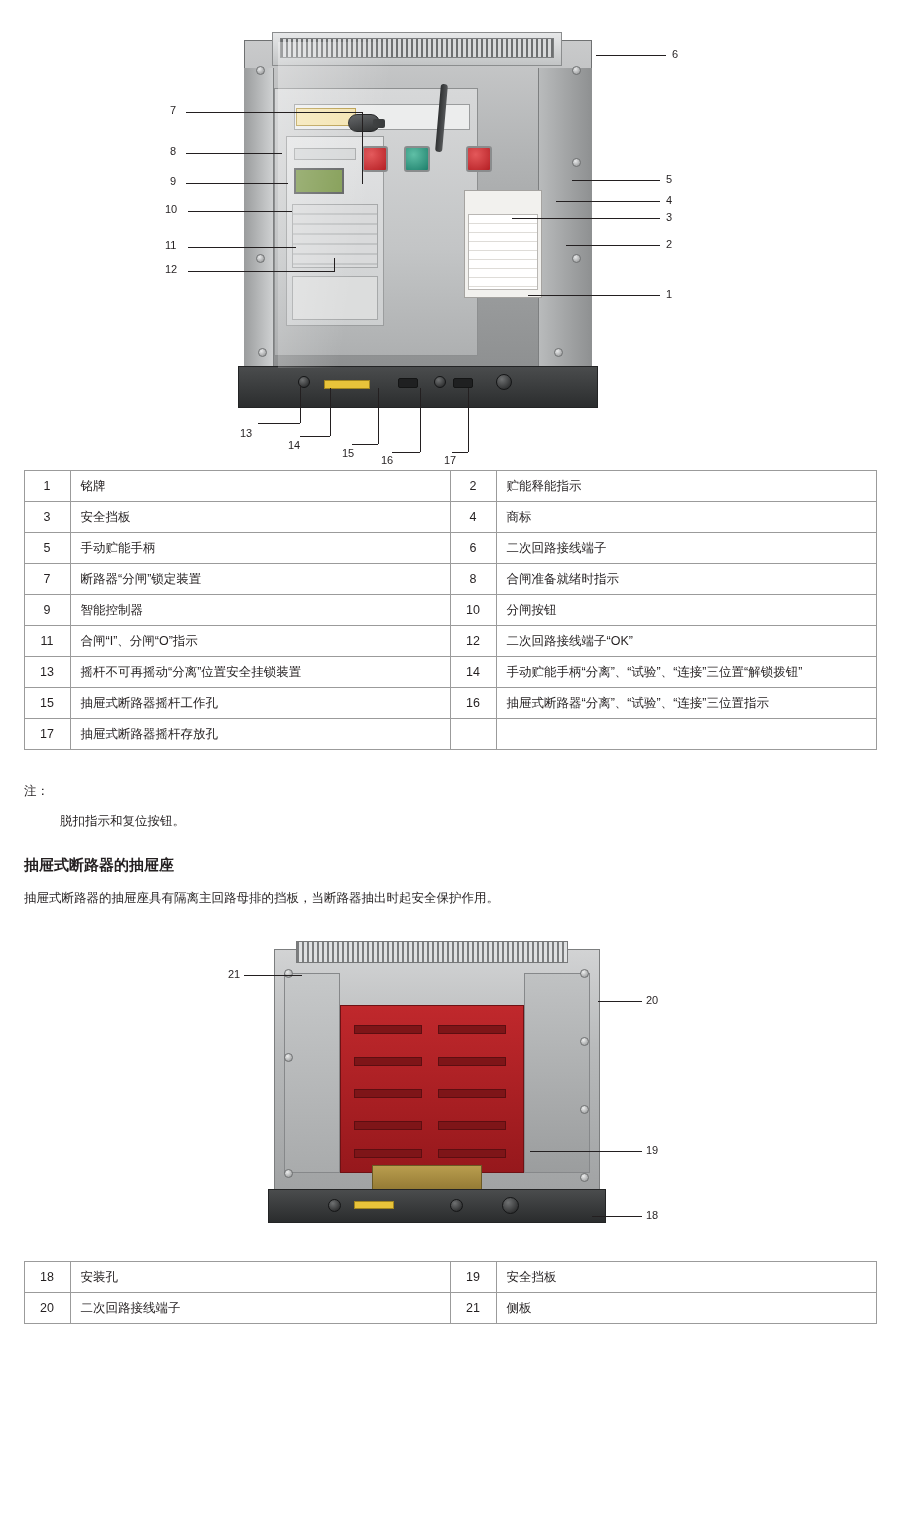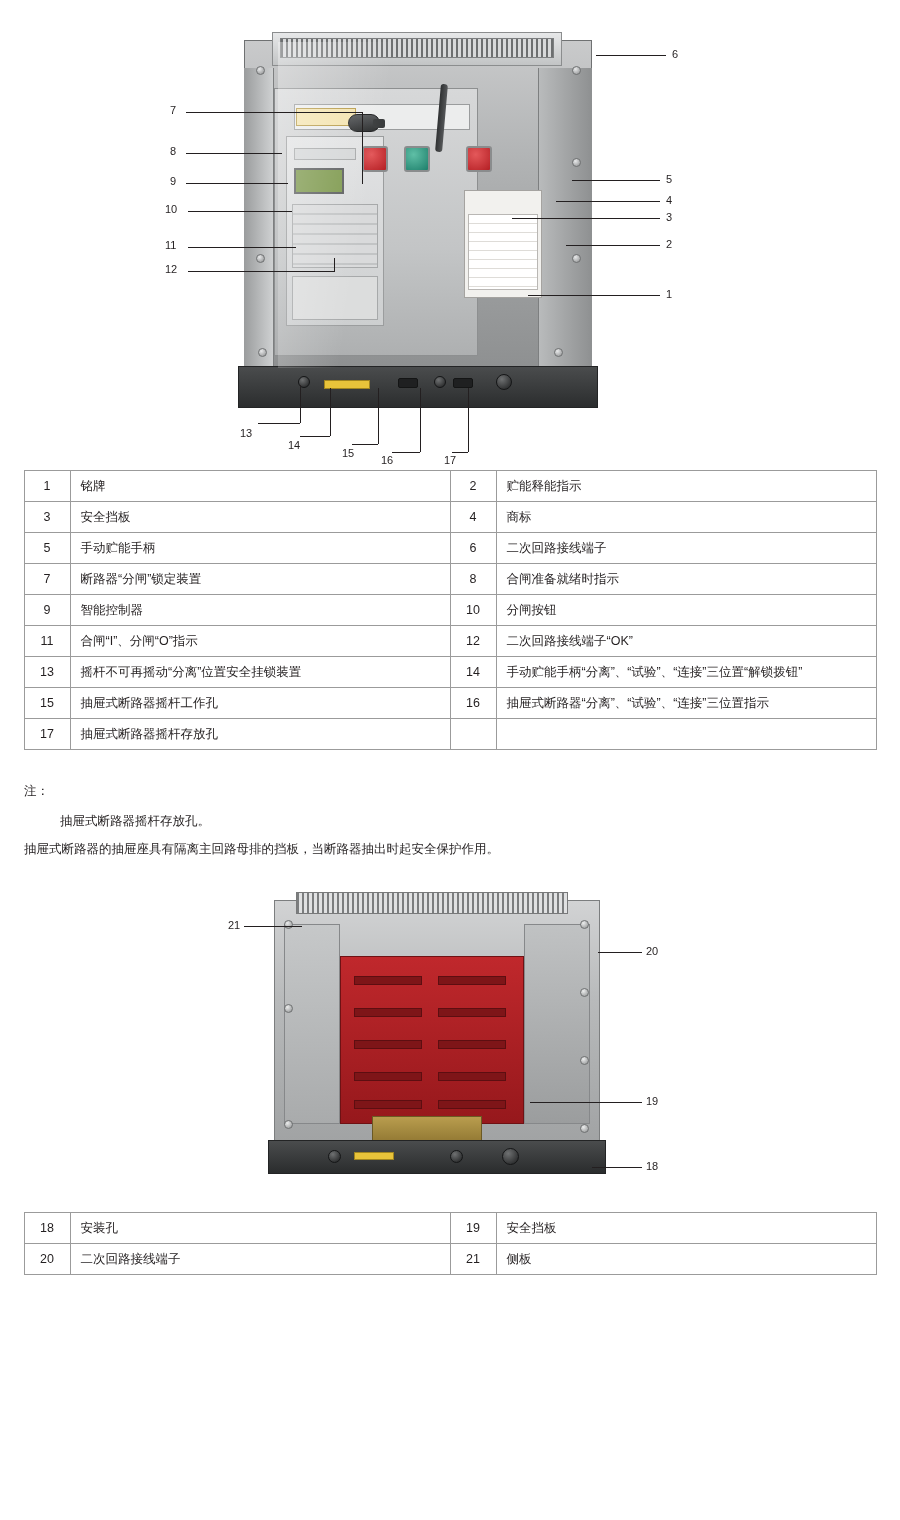--- a/index.html
+++ b/index.html
@@ -399,24 +399,25 @@
         <td class="txt">抽屉式断路器摇杆存放孔</td>
         <td class="idx"></td>
         <td class="txt"></td>
       </tr>
     </tbody>
   </table>
 
   <div class="notes" style="margin-top:26px;">
     <p>注：</p>
     <p>
-      <span class="cont">抽屉式断路器摇杆存放孔。</span>
+      <span class="cont">脱扣指示和复位按钮。</span>
     </p>
   </div>
 
+  <h2 class="sec">抽屉式断路器的抽屉座</h2>
   <p class="sec-body">抽屉式断路器的抽屉座具有隔离主回路母排的挡板，当断路器抽出时起安全保护作用。</p>
 
   <div class="fig2" style="margin-top:12px;">
     <div class="cradle">
       <div class="cr-body"></div>
       <div class="cr-top"></div>
       <div class="cr-leftpanel"></div>
       <div class="cr-rightpanel"></div>
       <div class="cr-red"></div>
 

